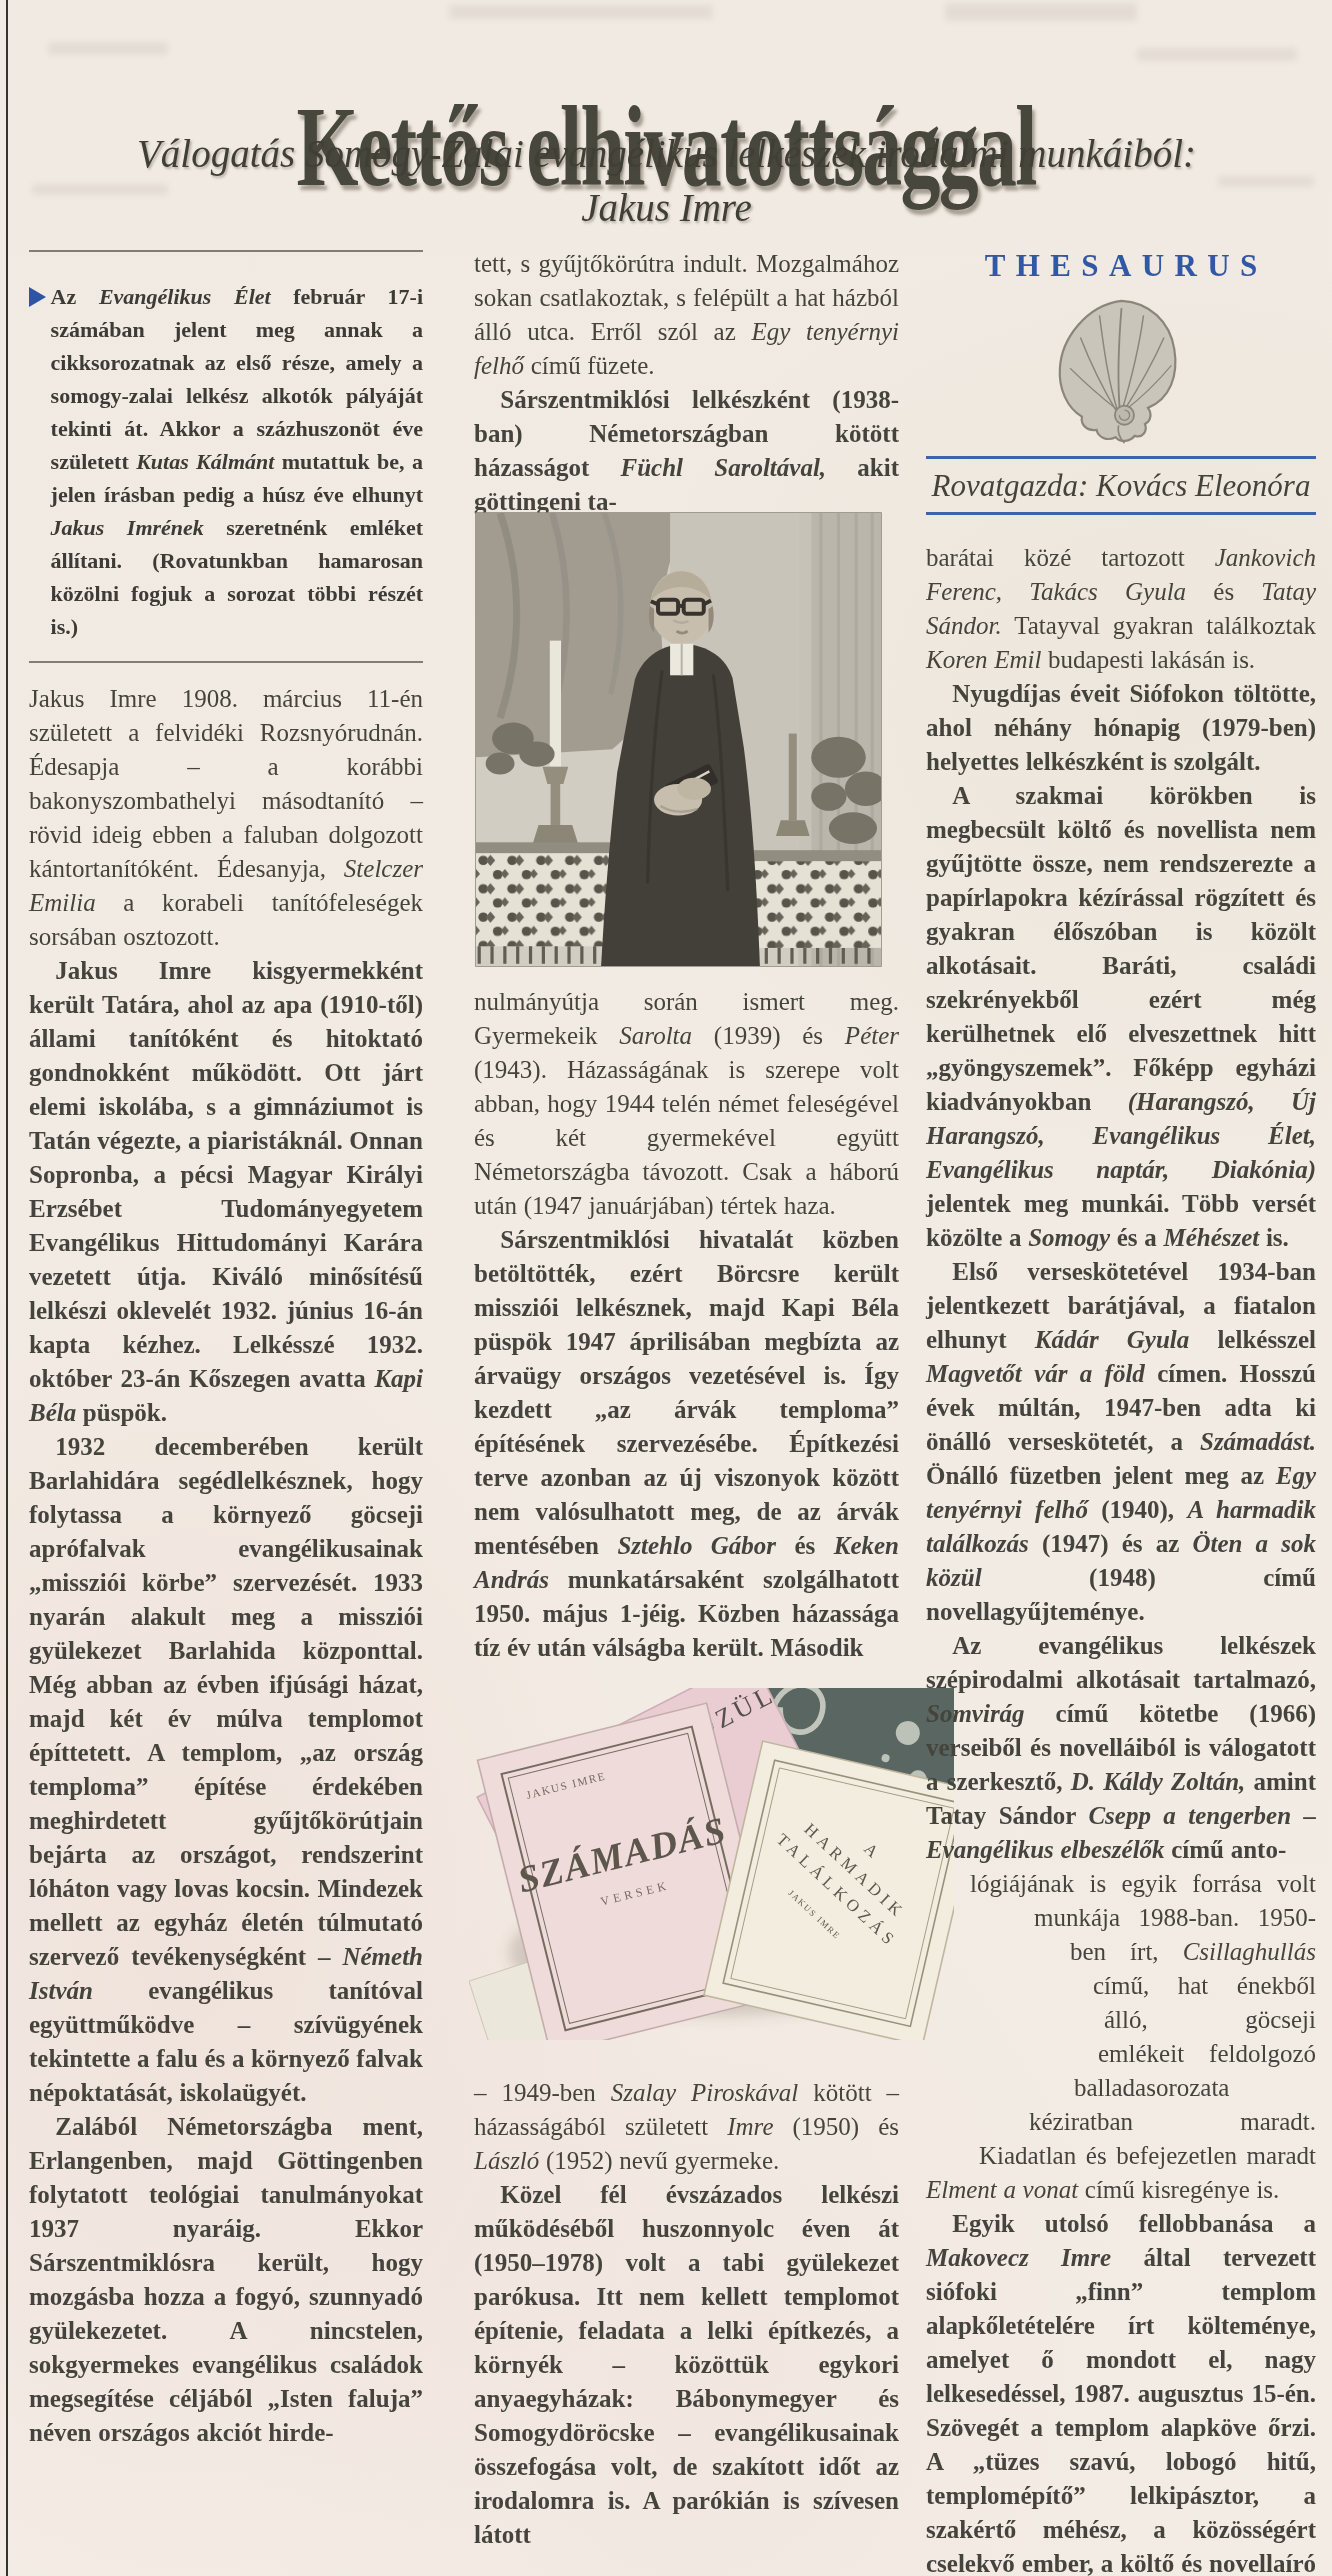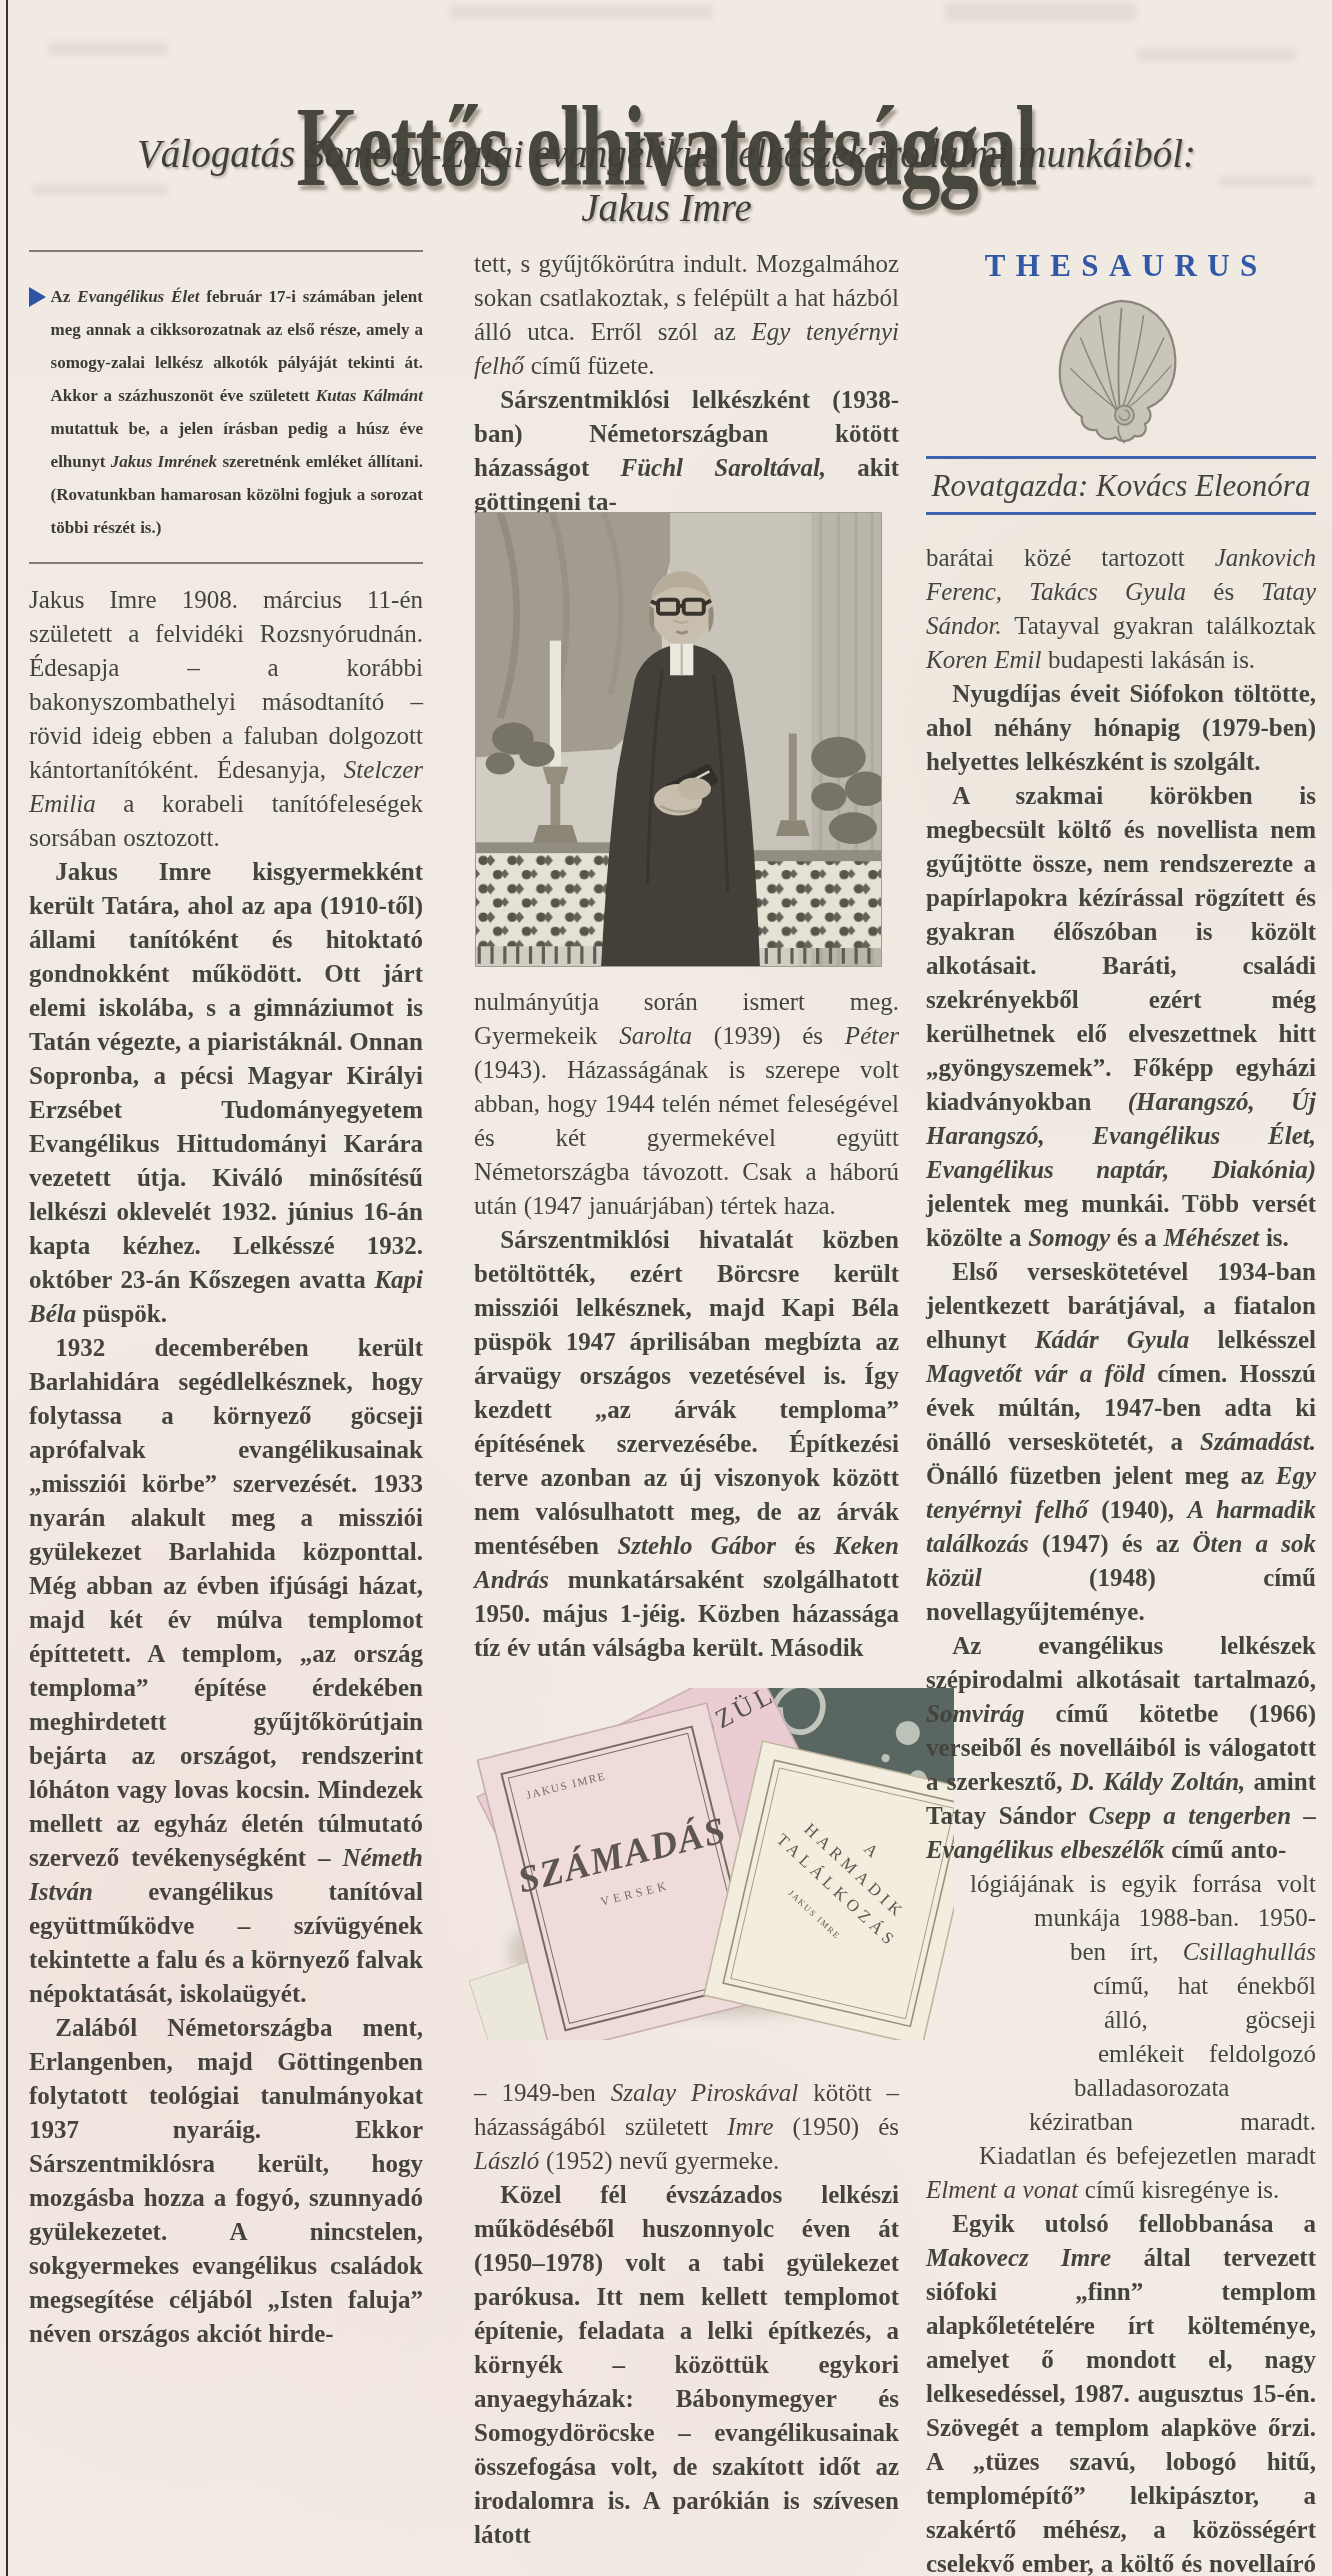--- a/index.html
+++ b/index.html
@@ -28,21 +28,21 @@
   
   .coltext{font-size:25px;line-height:34px;text-align:justify;
     -webkit-hyphens:auto;hyphens:auto;word-spacing:0.4px;}
   .par{margin:0;}
   .par.ind{text-indent:1.05em;font-weight:bold;}
 
   
   .col1{position:absolute;left:29px;top:250px;width:394px;}
   .hr-gray{height:2.4px;background:#807d73;}
   .lead{margin-top:28px;padding-left:21.6px;position:relative;font-weight:bold;
-    font-size:17px;line-height:33px;color:#3c3b34;text-align:justify;-webkit-hyphens:auto;hyphens:auto;}
+    font-size:22px;line-height:33px;color:#3c3b34;text-align:justify;-webkit-hyphens:auto;hyphens:auto;}
   .lead-arrow{position:absolute;left:0;top:6.4px;width:0;height:0;
     border-top:10.4px solid transparent;border-bottom:10.4px solid transparent;border-left:17px solid #2e55a4;}
   .col1 .hr2{margin-top:17.6px;}
   .col1 .body{margin-top:19px;}
 
   
   .col2a{position:absolute;left:474px;top:247px;width:425px;}
   .photo-fig{position:absolute;left:476px;top:513px;width:405px;height:453px;margin:0;
     box-shadow:0 0 0 0.8px #8d897f;}
   .photo-fig svg{display:block;width:100%;height:100%;}

